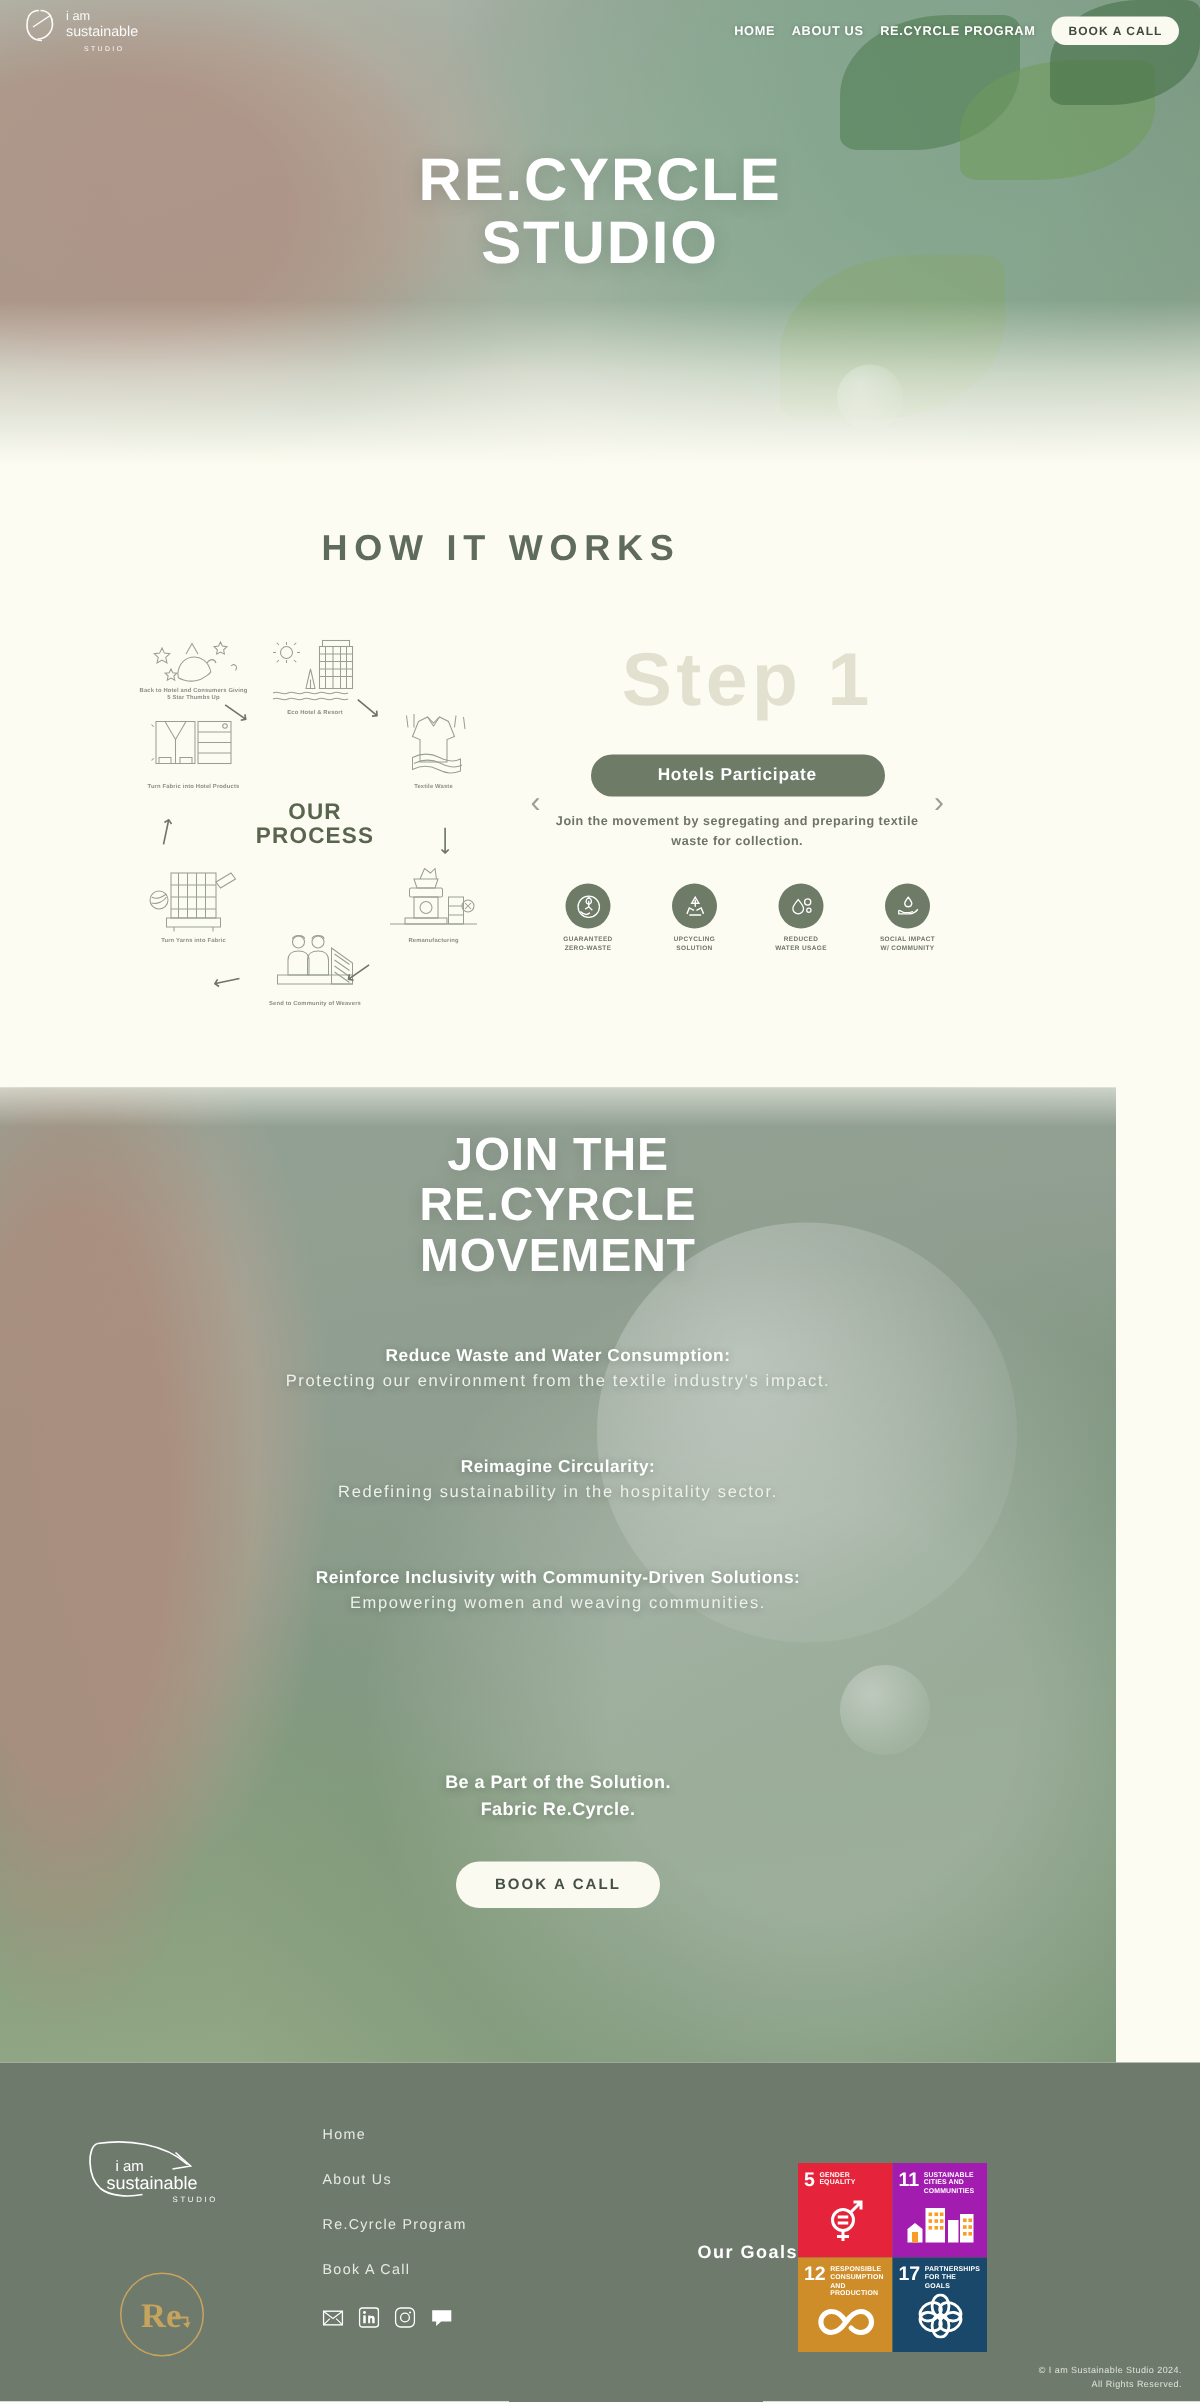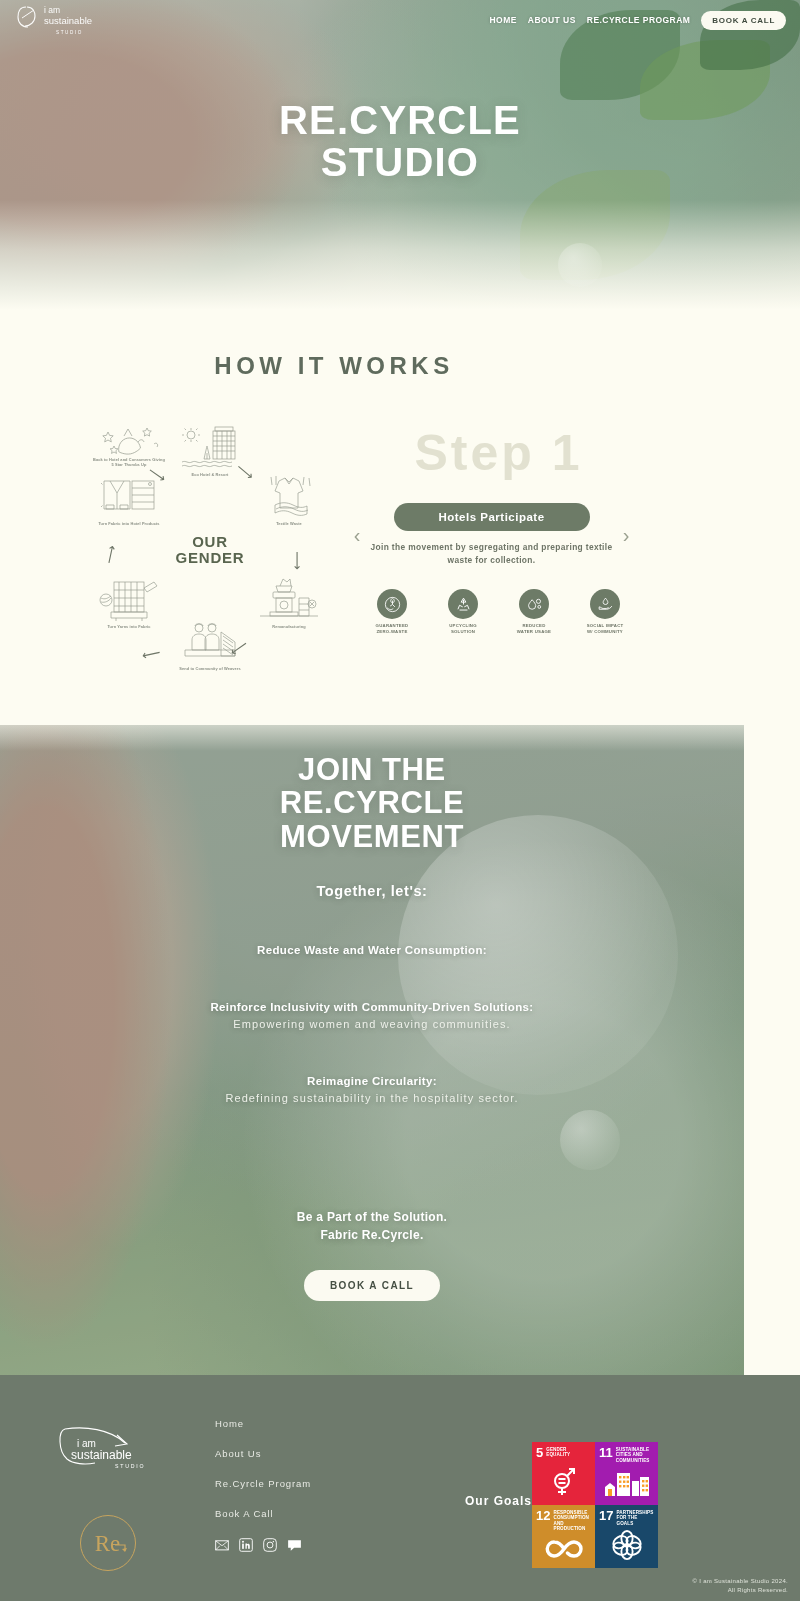--- a/index.html
+++ b/index.html
@@ -229,21 +229,21 @@
   }
   .f-logo svg { display:block; }
   .re-badge {
     margin-top: 42px; width: 56px; height: 56px; border-radius: 50%;
     border: 1.5px solid #c7a45e;
     display: flex; align-items: center; justify-content: center;
     position: relative;
   }
   .re-text {
     color: #c7a45e; font-family: "Liberation Serif", serif;
-    font-size: 23px; font-weight: 400; line-height: 1;
+    font-size: 23px; font-weight: 700; line-height: 1;
   }
   .f-links-col { width: 250px; padding-top: 25px; }
   .f-link {
     display: block; color: #e8eae4; font-size: 9.5px;
     letter-spacing: .9px; margin-bottom: 19px;
     text-decoration: none; cursor: pointer;
   }
   .socials { display: flex; gap: 10px; margin-top: 12px; }
   .soc { cursor: pointer; display:block; }
   .f-goals-col {
@@ -311,21 +311,21 @@
 </section>
 
 <section class="hiw">
   <h2 class="hiw-title">HOW IT WORKS</h2>
 
   <div class="hiw-body">
 
     <div class="process">
       <div class="proc-center">
         <div>OUR</div>
-        <div>GENDER</div>
+        <div>PROCESS</div>
       </div>
 
       <div class="node" style="left:89px;top:6px;">
         <svg class="icn" width="60" height="45" viewBox="0 0 60 45">
           <g stroke="#9a9f93" stroke-width=".7" fill="none">
             <circle cx="11" cy="9" r="4"></circle>
             <path d="M11 2v2M11 14v2M4 9H2M20 9h-2M6 4l-1.5-1.5M16 14l1.5 1.5M6 14l-1.5 1.5M16 4l1.5-1.5"></path>
             <rect x="33" y="5" width="22" height="28"></rect>
             <path d="M33 10h22M33 15h22M33 20h22M33 25h22"></path>
             <path d="M37 5v28M42 5v28M47 5v28M51 5v28"></path>
@@ -526,32 +526,32 @@
   <div class="orb" style="left:560px;top:385px;width:60px;height:60px;"></div>
   <div class="join-top-fade"></div>
 
   <div class="join-inner">
     <h2 class="join-title">
       <div>JOIN THE</div>
       <div>RE.CYRCLE</div>
       <div>MOVEMENT</div>
     </h2>
 
-    <div class="together">Together, let's:</div>
 
     <div class="pt">
       <div class="pt-h">Reduce Waste and Water Consumption:</div>
+      <div class="pt-p">Protecting our environment from the textile industry's impact.</div>
+    </div>
+    <div class="pt">
+      <div class="pt-h">Reimagine Circularity:</div>
+      <div class="pt-p">Redefining sustainability in the hospitality sector.</div>
     </div>
     <div class="pt">
       <div class="pt-h">Reinforce Inclusivity with Community-Driven Solutions:</div>
       <div class="pt-p">Empowering women and weaving communities.</div>
-    </div>
-    <div class="pt">
-      <div class="pt-h">Reimagine Circularity:</div>
-      <div class="pt-p">Redefining sustainability in the hospitality sector.</div>
     </div>
 
     <div class="closing">
       <div>Be a Part of the Solution.</div>
       <div>Fabric Re.Cyrcle.</div>
     </div>
 
     <button class="join-cta">BOOK A CALL</button>
   </div>
 </section>

